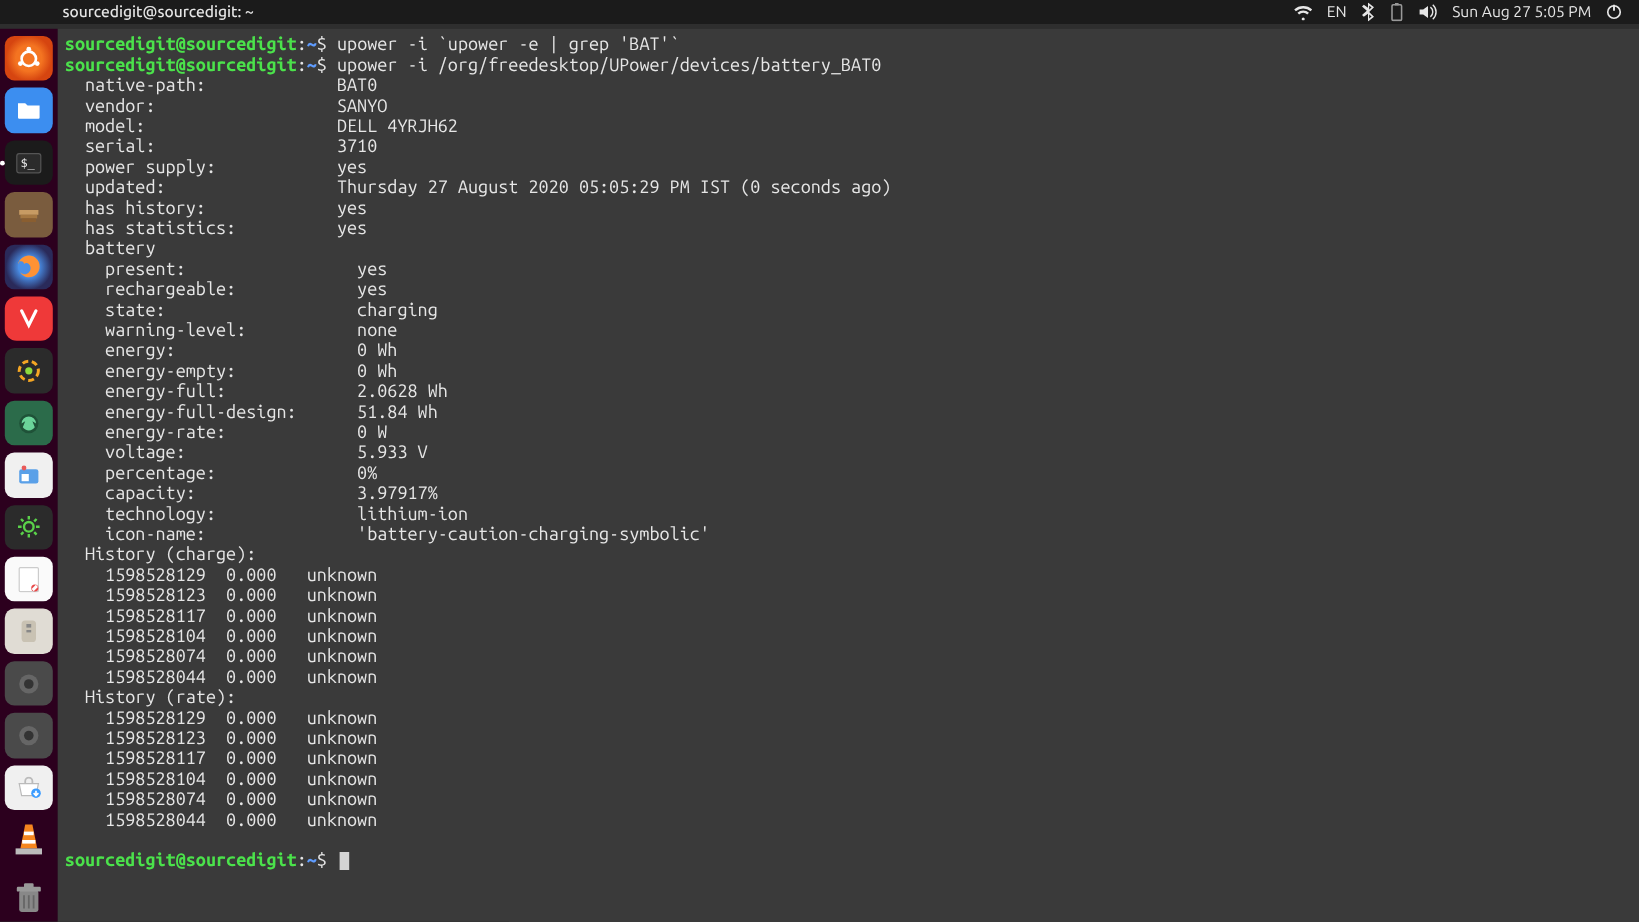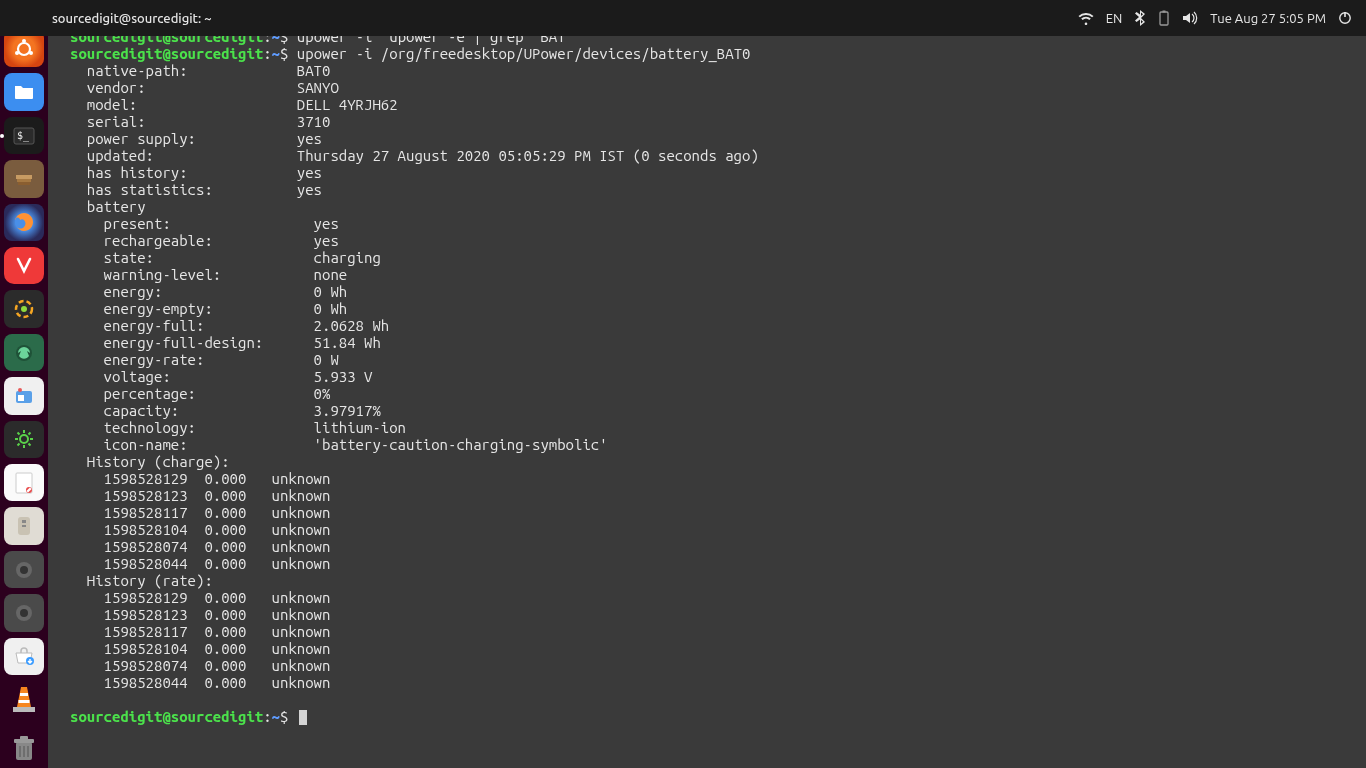--- a/index.html
+++ b/index.html
@@ -9,21 +9,21 @@
     background: #2e2e2e;
     font-family: "Ubuntu Mono", "DejaVu Sans Mono", monospace;
     font-size: 14px;
     overflow: hidden;
     position: relative;
   }
   
   .top-panel {
     position: absolute;
     top: 0; left: 0; right: 0;
-    height: 36px;
+    height: 20px;
     background: #1b1b1b;
     color: #e6e6e6;
     display: flex;
     align-items: center;
     font-family: Ubuntu, sans-serif;
     font-size: 13px;
     padding: 0 8px 0 52px;
     z-index: 10;
   }
   .top-panel .title { font-weight: 500; }
@@ -78,21 +78,21 @@
   .g { color: #4be24b; font-weight: bold; }
   .b { color: #5f9cff; font-weight: bold; }
   .w { color: #e6e6e6; }
   .cursor {
     display: inline-block;
     width: 8px; height: 15px;
     background: #d4d4d4;
     vertical-align: text-bottom;
     margin-left: 2px;
   }
-  .line { display: block; margin-left: 16px; }
+  .line { display: block; }
 </style>
 </head>
 <body>
 
 <div class="top-panel">
   <span class="title">sourcedigit@sourcedigit: ~</span>
   <span class="spacer"></span>
   <span class="ind">
     <svg width="16" height="14" viewBox="0 0 16 14">
         <path d="M8 11.5a1.3 1.3 0 100 2.6 1.3 1.3 0 000-2.6zM3.2 7.6a7 7 0 019.6 0l-1.4 1.4a5 5 0 00-6.8 0L3.2 7.6zM.5 4.9A11 11 0 018 2a11 11 0 017.5 2.9l-1.4 1.4A9 9 0 008 4a9 9 0 00-6.1 2.3L.5 4.9z" fill="#e6e6e6"></path>
@@ -112,21 +112,21 @@
         <rect x="4.5" y="0.5" width="3" height="2" fill="#999"></rect>
       </svg>
   </span>
   <span class="ind">
     <svg width="16" height="14" viewBox="0 0 16 14">
         <path d="M1 5h3l4-3v10l-4-3H1V5z" fill="#e6e6e6"></path>
         <path d="M10 3a5 5 0 010 8M12 1a8 8 0 010 12" stroke="#e6e6e6" stroke-width="1.2" fill="none"></path>
       </svg>
   </span>
   <span class="ind">
-    <span>Tue Aug 27  5:05 PM</span>
+    <span>Sun Aug 27  5:05 PM</span>
   </span>
   <span class="ind">
     <svg width="14" height="14" viewBox="0 0 14 14">
         <circle cx="7" cy="7" r="5.2" fill="none" stroke="#e6e6e6" stroke-width="1.4"></circle>
         <line x1="7" y1="1" x2="7" y2="6" stroke="#e6e6e6" stroke-width="1.6"></line>
       </svg>
   </span>
 </div>
 
 <div class="dock">

